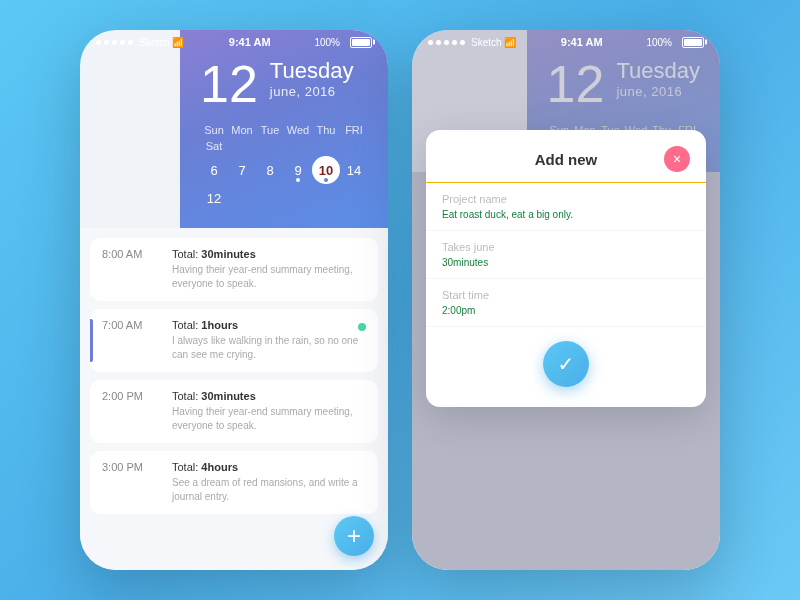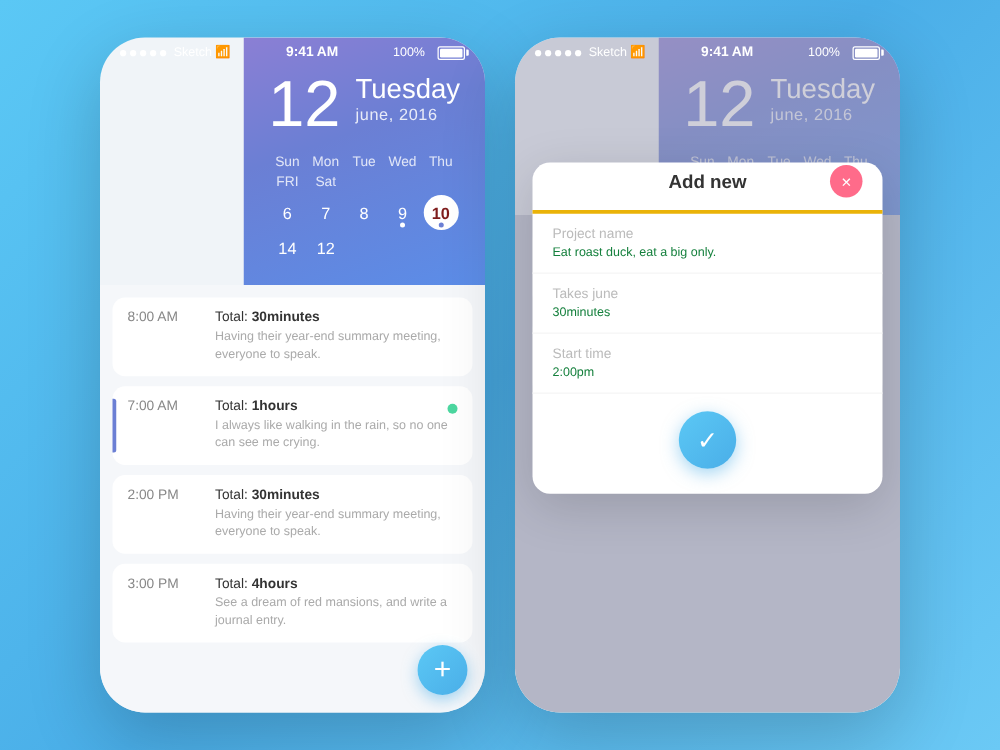--- a/index.html
+++ b/index.html
@@ -87,21 +87,21 @@
       font-weight: 200;
       line-height: 1;
     }
     .day-info { display: flex; flex-direction: column; justify-content: flex-end; }
     .day-name { font-size: 22px; font-weight: 300; }
     .month-year { font-size: 13px; font-weight: 300; opacity: 0.85; letter-spacing: 0.5px; }
 
     
     .week-row {
       display: grid;
-      grid-template-columns: repeat(5, 1fr);
+      grid-template-columns: repeat(6, 1fr);
       text-align: center;
     }
     .week-day-label {
       font-size: 11px;
       opacity: 0.8;
       padding-bottom: 4px;
     }
     .week-date {
       font-size: 13px;
       padding: 4px 2px;
@@ -201,22 +201,22 @@
       border-radius: 14px;
       z-index: 10;
       padding: 0 0 20px;
       box-shadow: 0 10px 40px rgba(0,0,0,0.15);
     }
 
     .modal-header {
       display: flex;
       align-items: center;
       justify-content: space-between;
-      padding: 2px 16px 10px;
-      border-bottom: 3px solid #eab308;
+      padding: 16px 16px 10px;
+      border-bottom: 1px solid #eab308;
     }
     .modal-title { font-size: 15px; font-weight: 600; color: #333; flex: 1; text-align: center; }
     .modal-close {
       width: 26px; height: 26px;
       background: #ff6b8a;
       border-radius: 50%;
       display: flex;
       align-items: center;
       justify-content: center;
       color: white;

